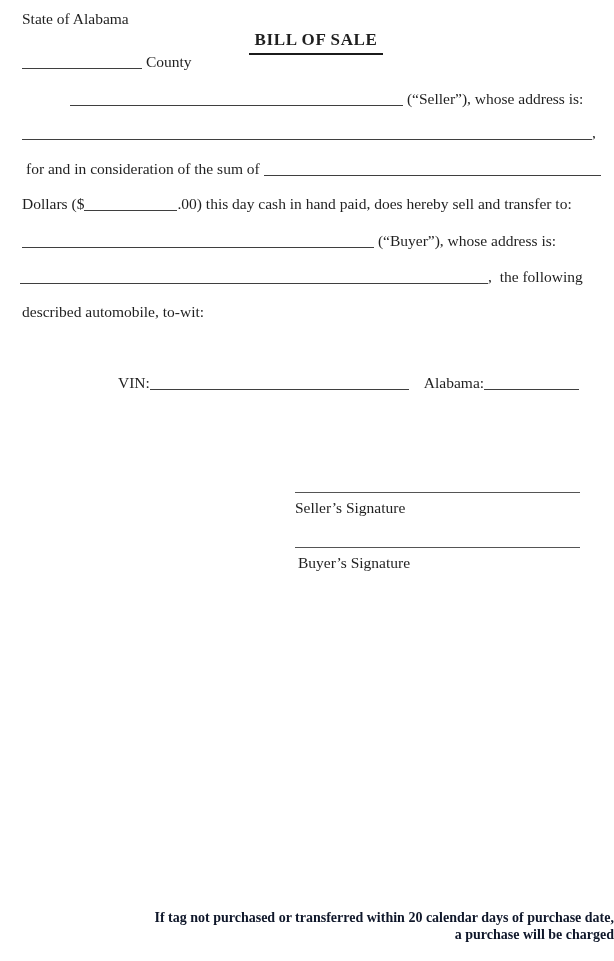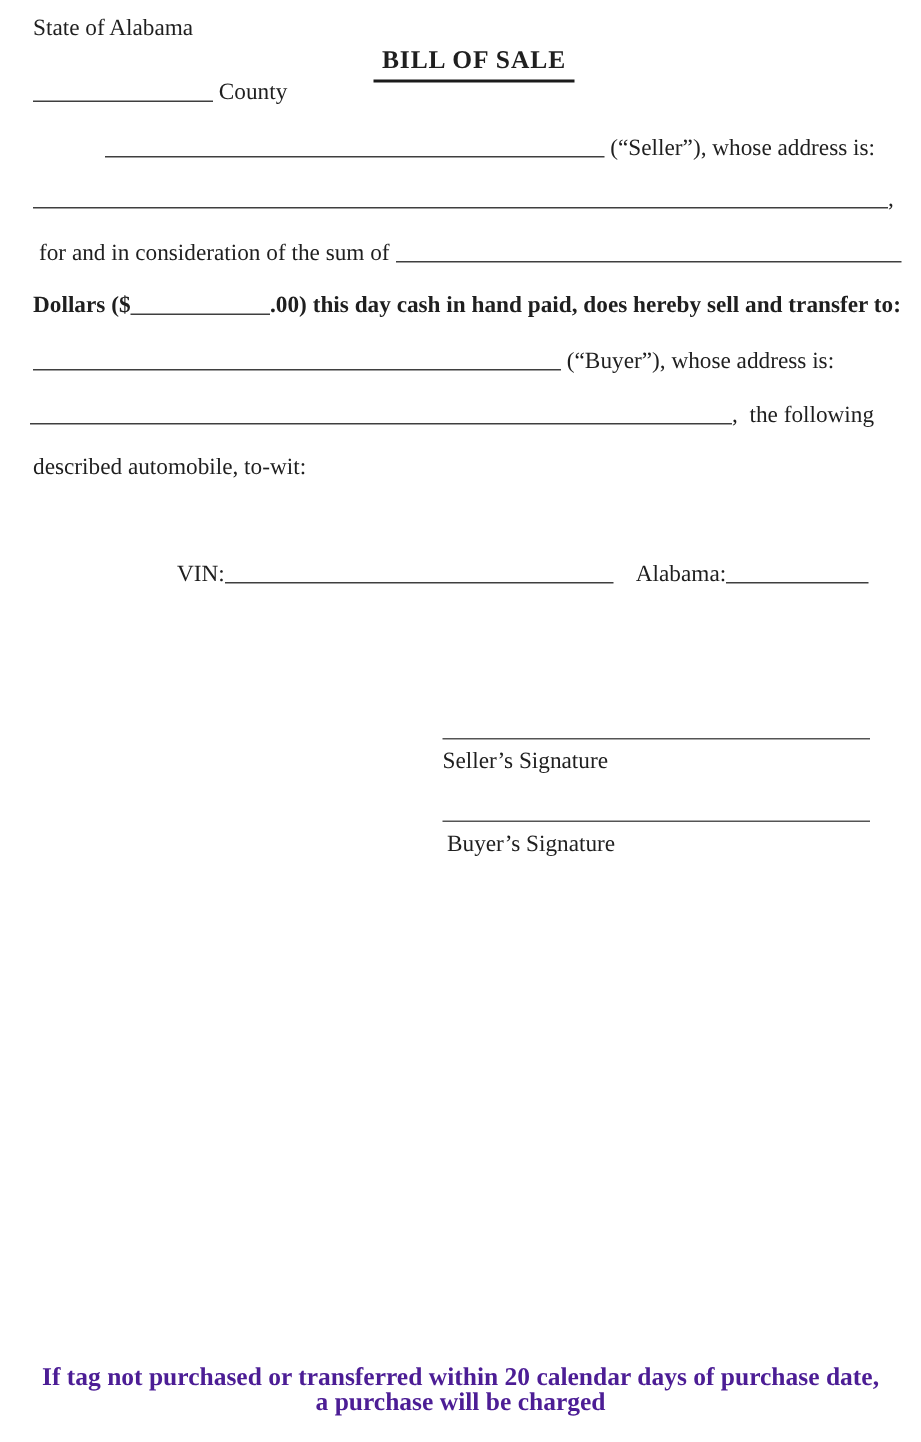--- a/index.html
+++ b/index.html
@@ -39,25 +39,25 @@
   .sig-line {
     position:absolute;
     width:285px;
     height:16px;
     border-bottom:1px solid #555;
   }
   .sig-label { position:absolute; white-space:nowrap; }
   .footer {
     position:absolute;
     top:909px; left:0; width:100%;
-    text-align:center;
+    text-align:right;
     font-weight:bold;
-    font-size:17px;
+    font-size:14px;
     line-height:17px;
-    color:#4c1d95;
+    color:#0f172a;
   }
 </style>
 </head>
 <body>
 
 <div class="page">
 
   <div class="row" style="left:22px; top:9px;">
     <span>State of Alabama</span>
   </div>
@@ -76,21 +76,21 @@
     <span>County</span>
   </div>
 
   <div class="row" style="left:22px; top:123px;"><span class="blank" style="width:570px;"></span><span>,</span></div>
 
   <div class="row" style="left:26px; top:159px;">
     <span>for and in consideration of the sum of</span>
     <span class="blank" style="width:337px;"></span>
   </div>
 
-  <div class="row" style="left:22px; top:194px;font-weight:bold;"><span>Dollars ($</span><span class="blank" style="width:93px;"></span><span>.00) this day cash in hand paid, does hereby sell and transfer to:</span></div>
+  <div class="row" style="left:22px; top:194px;"><span>Dollars ($</span><span class="blank" style="width:93px;"></span><span>.00) this day cash in hand paid, does hereby sell and transfer to:</span></div>
 
   <div class="row" style="left:20px; top:267px;"><span class="blank" style="width:468px;"></span><span>,&nbsp; the following</span></div>
 
   <div class="row" style="left:22px; top:231px;">
     <span class="blank" style="width:352px;"></span>
     <span>(“Buyer”), whose address is:</span>
   </div>
 
   <div class="row" style="left:22px; top:302px;">
     <span>described automobile, to-wit:</span>

